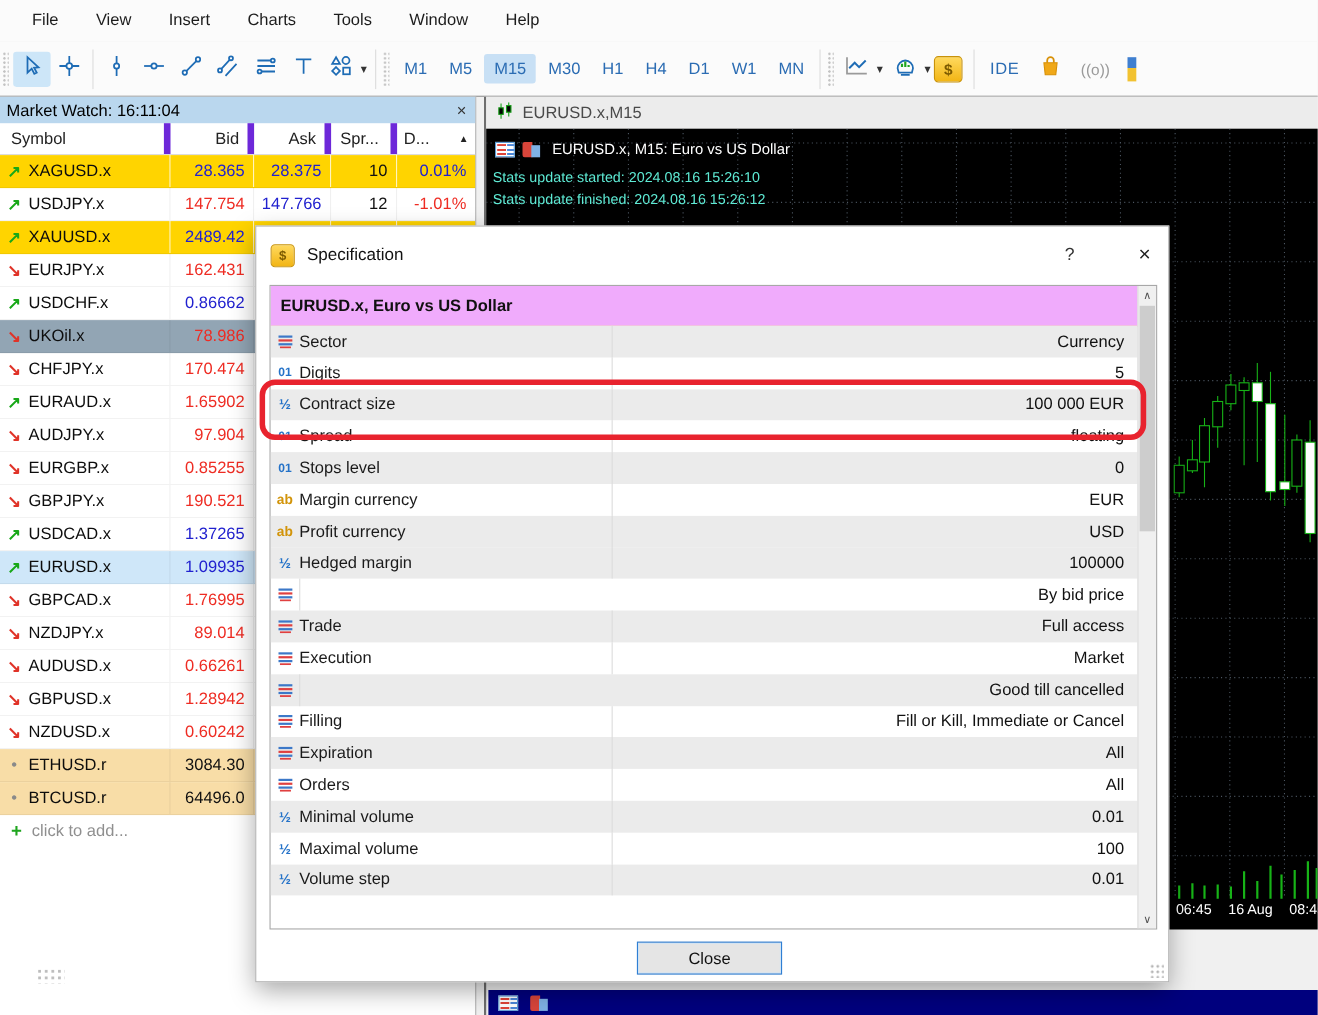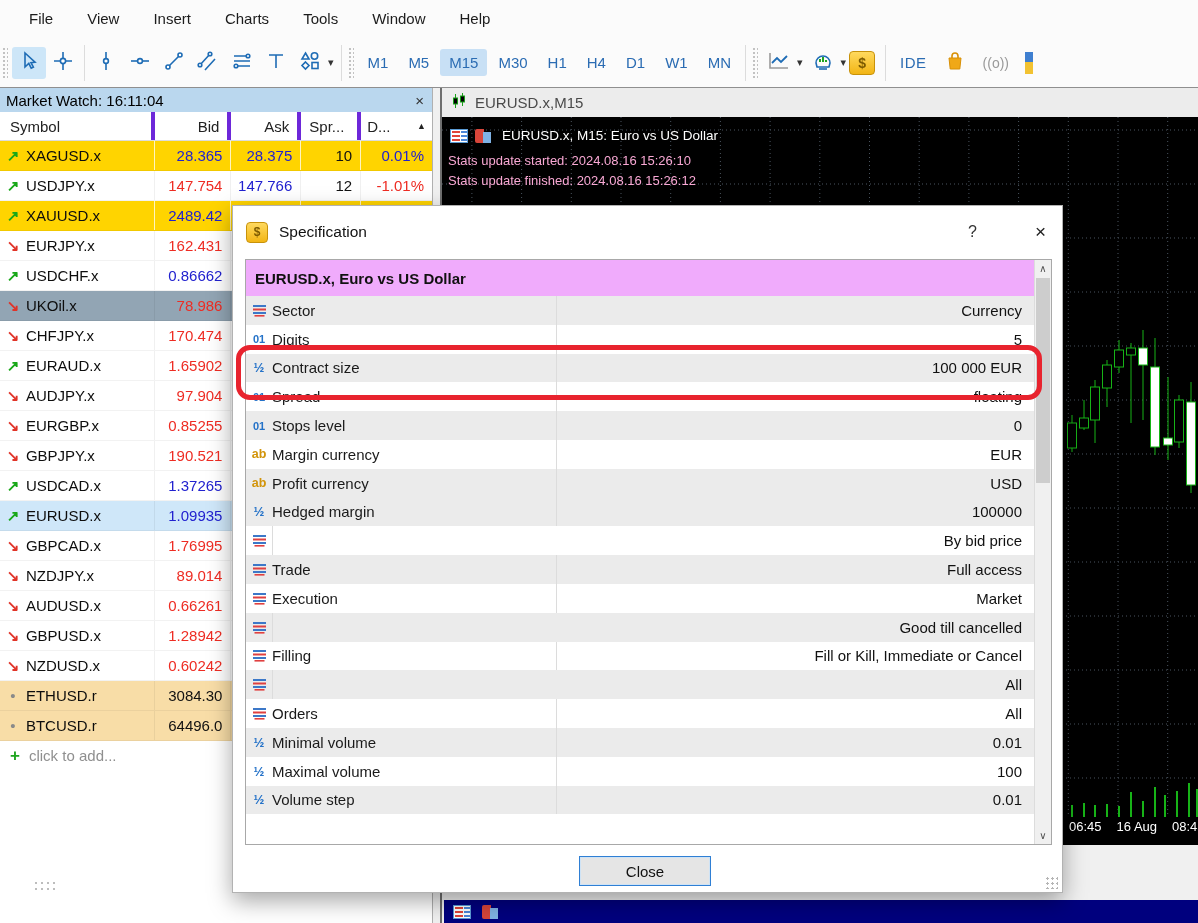--- a/index.html
+++ b/index.html
@@ -28,21 +28,21 @@
     display:flex;align-items:center;justify-content:center;}
   .edge-partial{width:8px;height:22px;background:linear-gradient(#3f7fd0 45%,#f2c231 45%);margin-left:6px;}
   
   .market-watch{position:absolute;left:0;top:88px;width:433px;bottom:0;background:#fff;
     border-right:1px solid #b0b0b0;box-sizing:border-box;}
   .mw-title{height:24px;background:#bad7ee;display:flex;align-items:center;
     justify-content:space-between;padding:0 8px 0 6px;font-size:15px;color:#000;}
   .mw-close{color:#333;font-size:15px;line-height:1;}
   .mw-header{height:28px;display:flex;align-items:center;font-size:15px;color:#222;
     border-bottom:1px solid #dcdcdc;}
-  .mw-header .hc{border-right:4px solid #6d28d9;height:100%;display:flex;align-items:center;box-sizing:border-box;}
+  .mw-header .hc{border-right:6px solid #6d28d9;height:100%;display:flex;align-items:center;box-sizing:border-box;}
   .c-sym{width:155px;padding-left:10px;}
   .c-bid{width:77px;justify-content:flex-end;padding-right:8px;box-sizing:border-box;}
   .c-ask{width:70px;justify-content:flex-end;padding-right:8px;box-sizing:border-box;}
   .c-spr{width:60px;padding-left:8px;box-sizing:border-box;}
   .c-day{width:71px;display:flex;justify-content:space-between;padding:0 6px;box-sizing:border-box;}
   .sort-arrow{font-size:9px;color:#222;}
   .mw-row{height:29px;display:flex;align-items:center;font-size:15px;border-bottom:1px solid rgba(0,0,0,.05);}
   .mw-row .cell{height:100%;display:flex;align-items:center;box-sizing:border-box;border-right:1px solid rgba(0,0,0,.06);}
   .bg-yellow{background:#ffd400;} .bg-yellow .cell{border-right:1px solid rgba(255,255,255,.75);}
   .bg-gray{background:#92a5b4;} .bg-blue{background:#cfe7f9;} .bg-tan{background:#f8dda7;}
@@ -57,21 +57,21 @@
     background-image:radial-gradient(#bdbdbd 1.2px,transparent 1.4px);background-size:6px 6px;}
   
   .chart-window{position:absolute;left:440px;top:88px;right:0;bottom:0;background:#f0f0f0;
     border-left:2px solid #6e6e6e;box-sizing:border-box;}
   .chart-tab{height:29px;background:#ececec;display:flex;align-items:center;padding-left:9px;gap:8px;
     font-size:15px;color:#4a4a4a;}
   .chart-black{position:absolute;left:0;top:29px;width:756px;height:728px;background:#000;overflow:hidden;}
   .chart-black svg{position:absolute;left:0;top:0;}
   .chart-ohlc{position:absolute;left:8px;top:11px;display:flex;align-items:center;gap:7px;}
   .chart-title-text{color:#fff;font-size:13.5px;margin-left:4px;}
-  .stats-line{position:absolute;left:6px;color:#f9a8d4;font-size:13px;}
+  .stats-line{position:absolute;left:6px;color:#5eead4;font-size:13px;}
   .time-axis{position:absolute;left:627px;top:702px;display:flex;gap:15px;color:#fff;font-size:13px;white-space:nowrap;}
   
   .ic-table{width:18px;height:14px;border:1px solid #5b9bd5;background:#fff;box-sizing:border-box;display:inline-block;
     background-image:repeating-linear-gradient(#e04438 0 2px,#fff 2px 4px),repeating-linear-gradient(#4c86d8 0 2px,#fff 2px 4px);
     background-size:8px 100%,8px 100%;background-position:1px 1px,10px 1px;background-repeat:no-repeat,no-repeat;}
   .ic-disk{width:16px;height:14px;position:relative;display:inline-block;}
   .ic-disk:before{content:"";position:absolute;left:0;top:0;width:9px;height:14px;background:#d8453a;border-radius:2px 0 0 2px;}
   .ic-disk:after{content:"";position:absolute;right:0;top:3px;width:8px;height:11px;background:#7fb2e5;}
   .navy-bar{position:absolute;left:2px;right:0;top:812px;height:23px;background:#00007e;
     display:flex;align-items:center;gap:11px;padding-left:9px;box-sizing:border-box;}
@@ -688,20 +688,21 @@
           </div>
           <div class="spec-row alt">
             <span class="spec-icon">
               <svg width="13" height="13" viewBox="0 0 13 13">
                 <rect x="0" y="1" width="13" height="2" fill="#3c78c8"></rect>
                 <rect x="0" y="4.5" width="13" height="2" fill="#e04040"></rect>
                 <rect x="0" y="8" width="13" height="2" fill="#3c78c8"></rect>
                 <rect x="1.5" y="11" width="10" height="1.6" fill="#e04040"></rect>
               </svg>
             </span>
+            <span class="spec-label">Expiration</span>
             <span class="spec-value">All</span>
           </div>
           <div class="spec-row">
             <span class="spec-icon">
               <svg width="13" height="13" viewBox="0 0 13 13">
                 <rect x="0" y="1" width="13" height="2" fill="#3c78c8"></rect>
                 <rect x="0" y="4.5" width="13" height="2" fill="#e04040"></rect>
                 <rect x="0" y="8" width="13" height="2" fill="#3c78c8"></rect>
                 <rect x="1.5" y="11" width="10" height="1.6" fill="#e04040"></rect>
               </svg>

